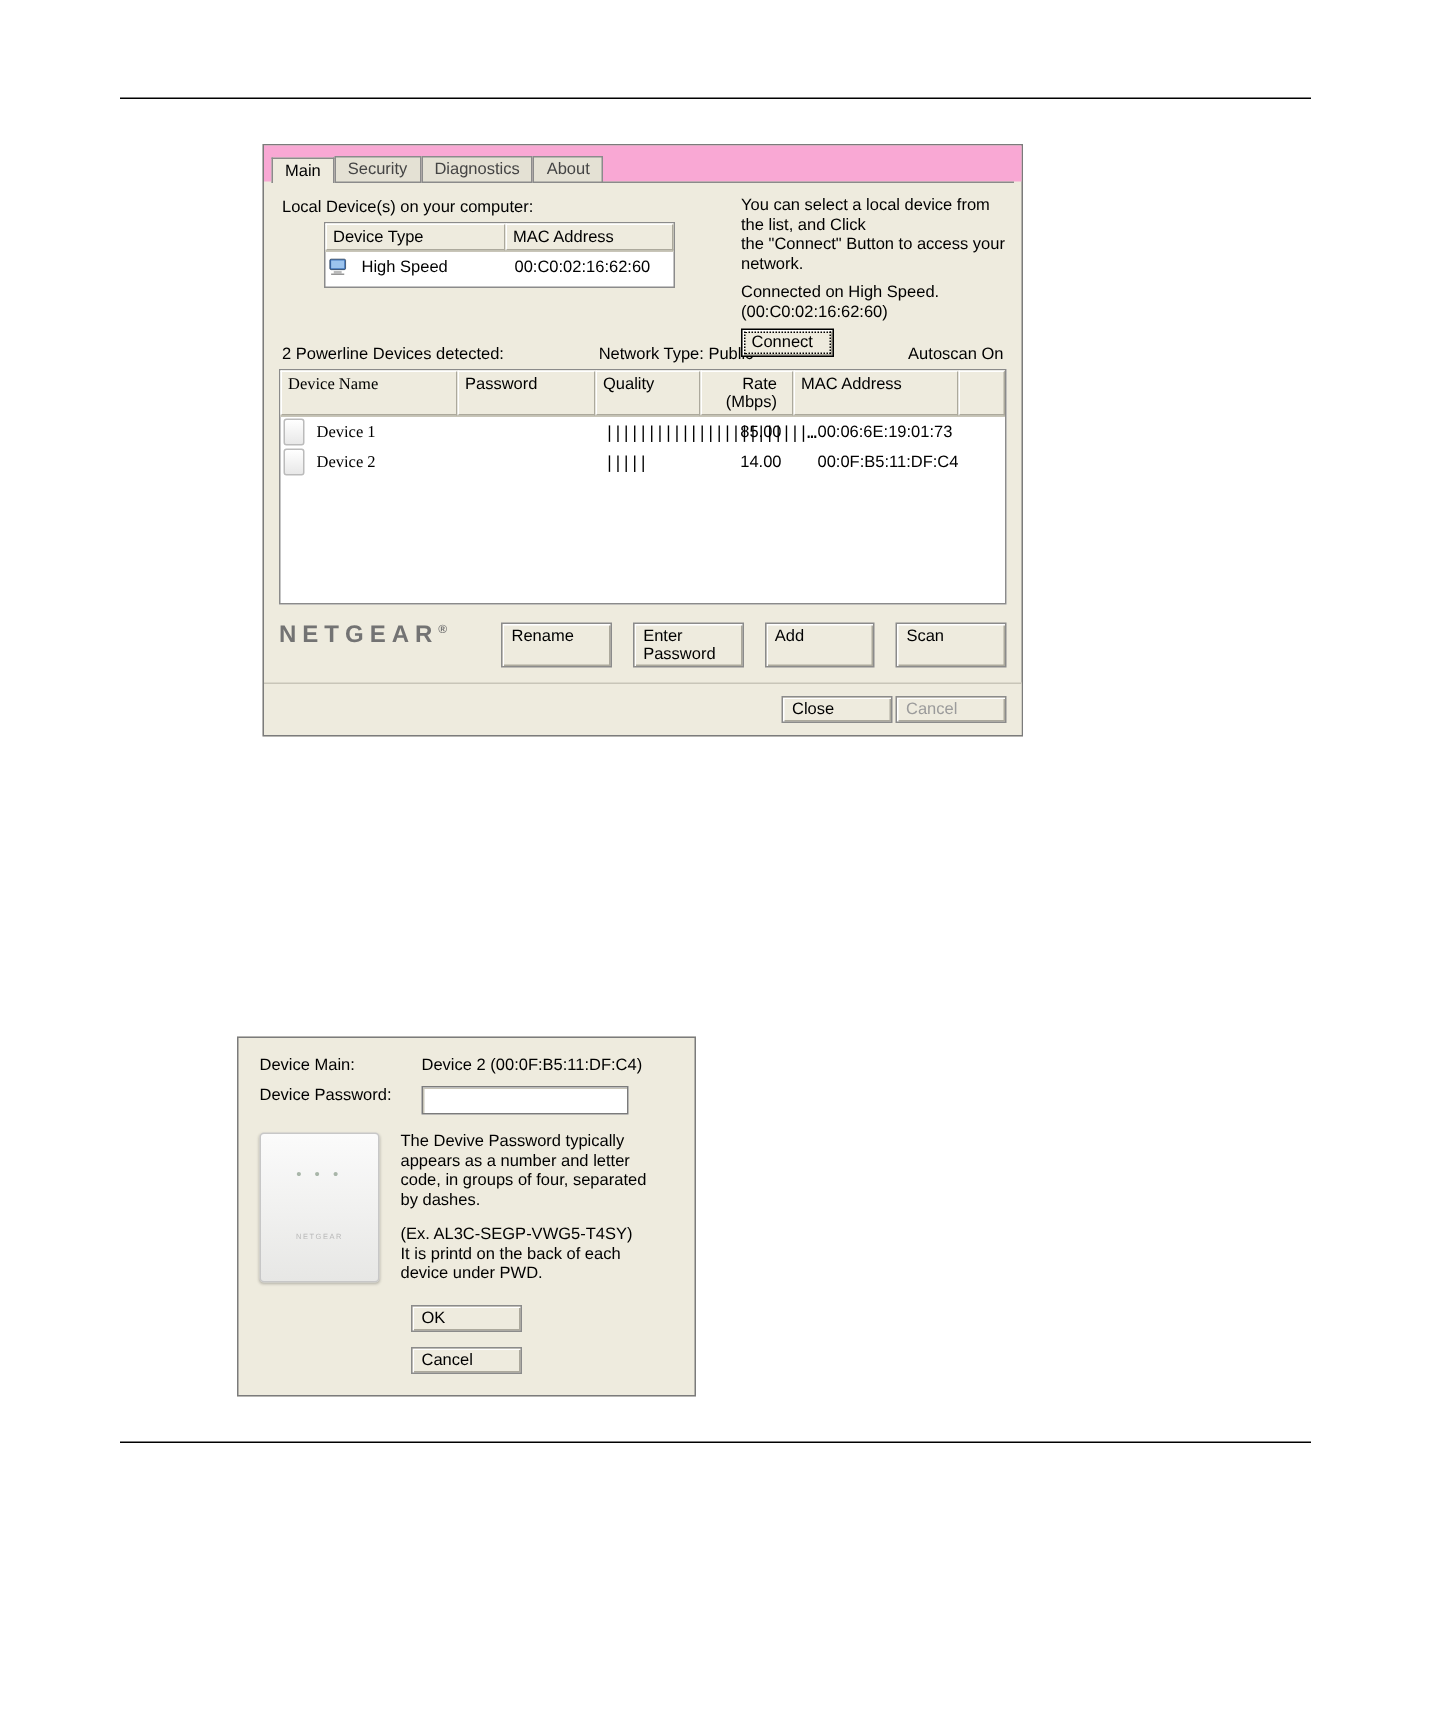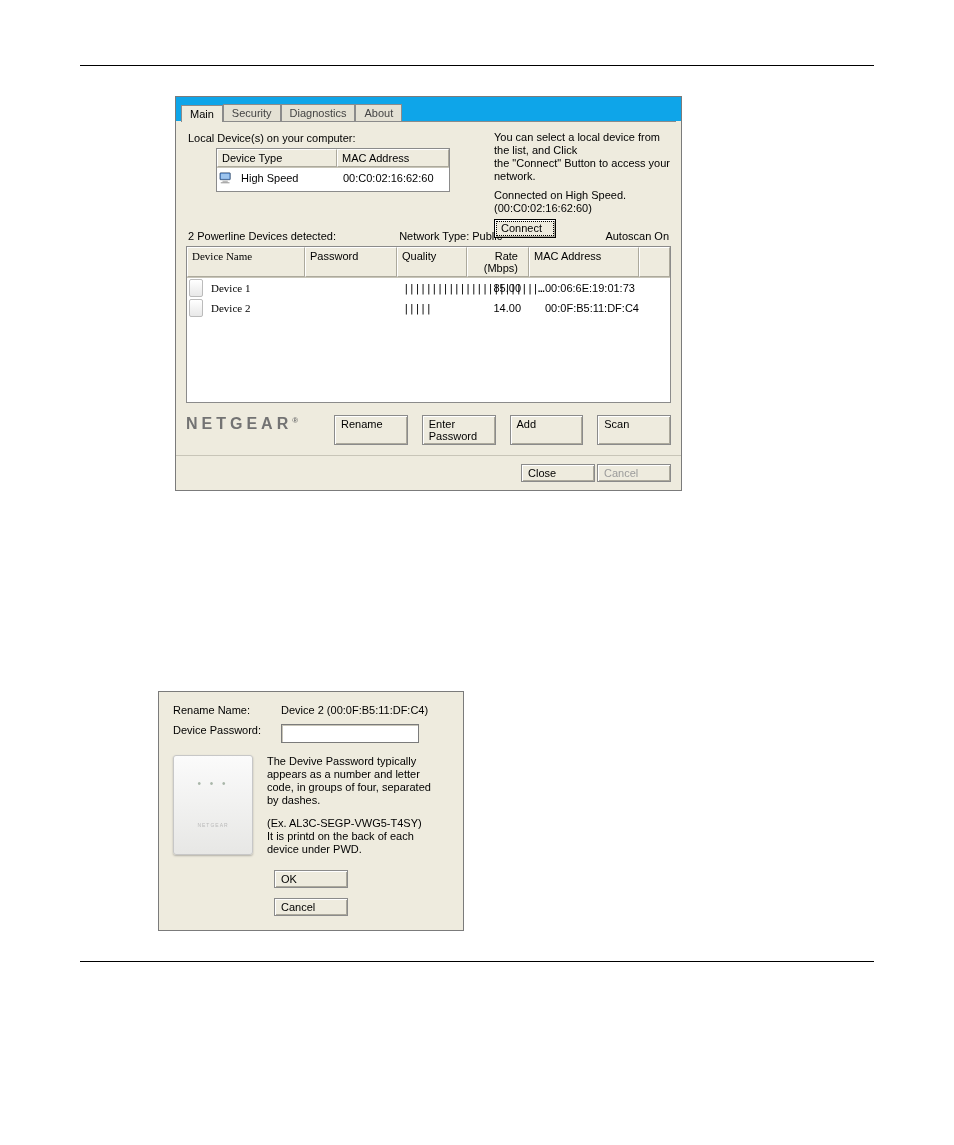--- a/index.html
+++ b/index.html
@@ -1,21 +1,21 @@
 <!DOCTYPE html>
 <html><head>
 <meta charset="utf-8">
 <style>
   html,body{margin:0;padding:0;background:#fff;font-family:"Tahoma","Segoe UI",Arial,sans-serif;font-size:11px;color:#000;}
   .page{width:954px;margin:0 auto;position:relative;}
   .hr{margin:65px 80px 0 80px;border:none;border-top:1px solid #000;}
   .hr.bottom{margin-top:30px;}
   
   .win{position:relative;margin:30px 0 0 175px;width:505px;background:#eeebde;border:1px solid #7b7b7b;}
-  .tabs{display:flex;align-items:flex-end;padding:6px 5px 0 5px;background:#0ea5e9;font-size:11px;}
+  .tabs{display:flex;align-items:flex-end;padding:6px 5px 0 5px;background:#f9a8d4;font-size:11px;}
   .tab{border:1px solid #8b8b8b;border-bottom:none;padding:2px 8px;margin-right:0px;background:#eeebde;position:relative;top:1px;cursor:default;}
   .tab:not(.active){background:#e4e1d4;border-bottom:1px solid #8b8b8b;color:#444;}
   .tab.active{background:#eeebde;z-index:2;}
   .tabline{border-top:1px solid #8b8b8b;margin:0 5px;}
   .content{padding:8px 10px 10px 10px;}
   .small{font-size:11px;}
   .lbl{margin:2px 0 4px 2px;}
   .list{background:#fff;border:1px solid #8b8b8b;}
   .list .hdr{display:flex;background:#eeebde;border-bottom:1px solid #c8c5b8;}
   .list .hdr div{border:1px solid #fff;border-right:1px solid #aca99c;border-bottom:1px solid #aca99c;padding:2px 4px;font-size:11px;box-sizing:border-box;}
@@ -143,21 +143,21 @@
   </div>
 
   <div class="bottombar">
     <span class="btn" style="width:60px;">Close</span>
     <span class="btn disabled" style="width:60px;">Cancel</span>
   </div>
 </div>
 
 <div class="dlg">
   <div class="row2">
-    <div class="l">Rename Name:</div>
+    <div class="l">Device Main:</div>
     <div class="r">Device 2  (00:0F:B5:11:DF:C4)</div>
   </div>
   <div class="row2">
     <div class="l">Device Password:</div>
     <div class="r"><input type="text" style=""></div>
   </div>
   <div style="display:flex;gap:14px;margin-top:12px;">
     <div class="devimg"></div>
     <div>
       <div class="help">The Devive Password typically appears as a number and letter code, in groups of four, separated by dashes.</div>

